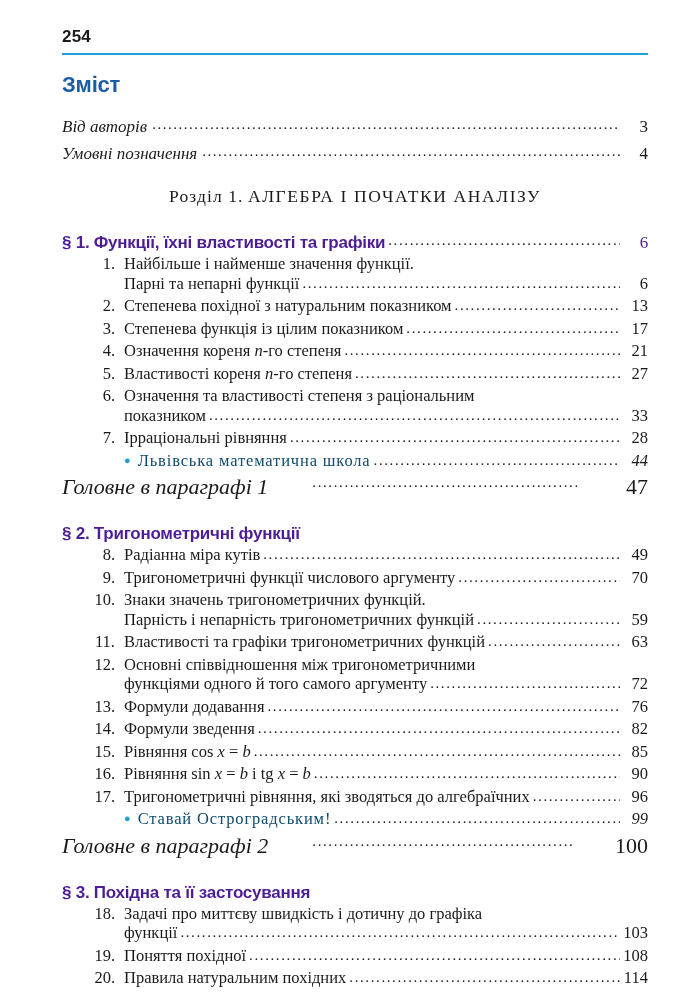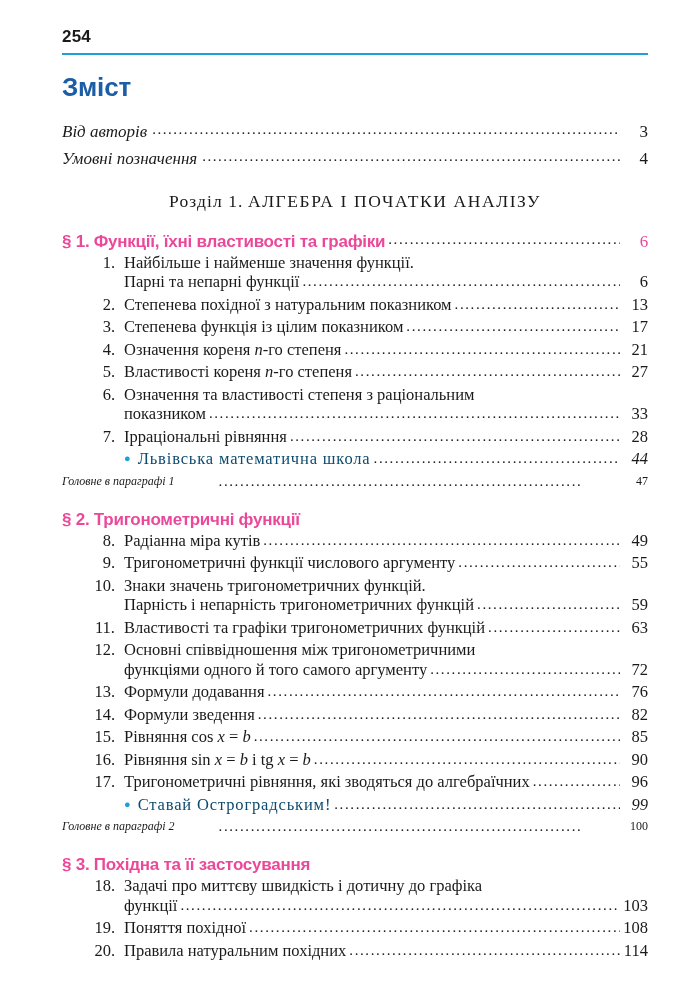--- a/index.html
+++ b/index.html
@@ -40,21 +40,21 @@
   .header-rule {
     margin-top: 6px;
     height: 2.5px;
     background: #1f9fd8;
     width: 100%;
   }
 
   .doc-title {
     font-family: "Liberation Sans", "DejaVu Sans", sans-serif;
     font-weight: bold;
-    font-size: 26px;
+    font-size: 22px;
     color: #1b5ea6;
     letter-spacing: -0.2px;
     margin-top: 18px;
     line-height: 1.1;
   }
 
   
   .row {
     display: flex;
     align-items: flex-start;
@@ -113,23 +113,23 @@
     white-space: nowrap;
   }
   .chapter .ch-pre { letter-spacing: 1.1px; }
   .chapter .ch-main { letter-spacing: 1.6px; }
 
   
   .sec-head {
     font-family: "Liberation Sans", "DejaVu Sans", sans-serif;
     font-weight: bold;
     font-size: 17px;
-    color: #ec4899;
+    color: #4c1d95;
     letter-spacing: -0.25px;
-    margin-top: 21px;
+    margin-top: 27px;
     margin-bottom: 5px;
   }
   .sec-head .leader {
     font-family: "Liberation Serif", "DejaVu Serif", serif;
     font-weight: normal;
     letter-spacing: 1.6px;
     font-size: 15px;
   }
   .sec-head .pg {
     font-family: "Liberation Serif", "DejaVu Serif", serif;
@@ -176,21 +176,21 @@
     color: #0c4a6e;
     letter-spacing: 0.85px;
     white-space: nowrap;
     flex: 0 0 auto;
   }
   .bullet-item .pg { min-width: 26px; font-style: italic; }
 
   
   .summary {
     font-style: italic;
-    font-size: 12px;
+    font-size: 22px;
     margin-top: 7px;
     margin-bottom: 2px;
     gap: 40px;
   }
   .summary .label { padding-right: 1px; }
   .summary .leader { font-style: normal; }
   .summary .pg { font-style: normal; }
 
   .mi { font-style: italic; }
   .up { font-style: normal; }
@@ -333,21 +333,21 @@
               <span class="pg">49</span>
             </span>
           </span>
         </div>
         <div class="row item">
           <span class="num-col">9.</span>
           <span class="body">
             <span class="line">
               <span class="text">Тригонометричні функції числового аргументу</span>
               <span class="leader"></span>
-              <span class="pg">55</span>
+              <span class="pg">70</span>
             </span>
           </span>
         </div>
         <div class="row item">
           <span class="num-col">10.</span>
           <span class="body">
             <span class="line">
               <span class="text">Знаки значень тригонометричних функцій.</span>
             </span>
             <span class="line">

